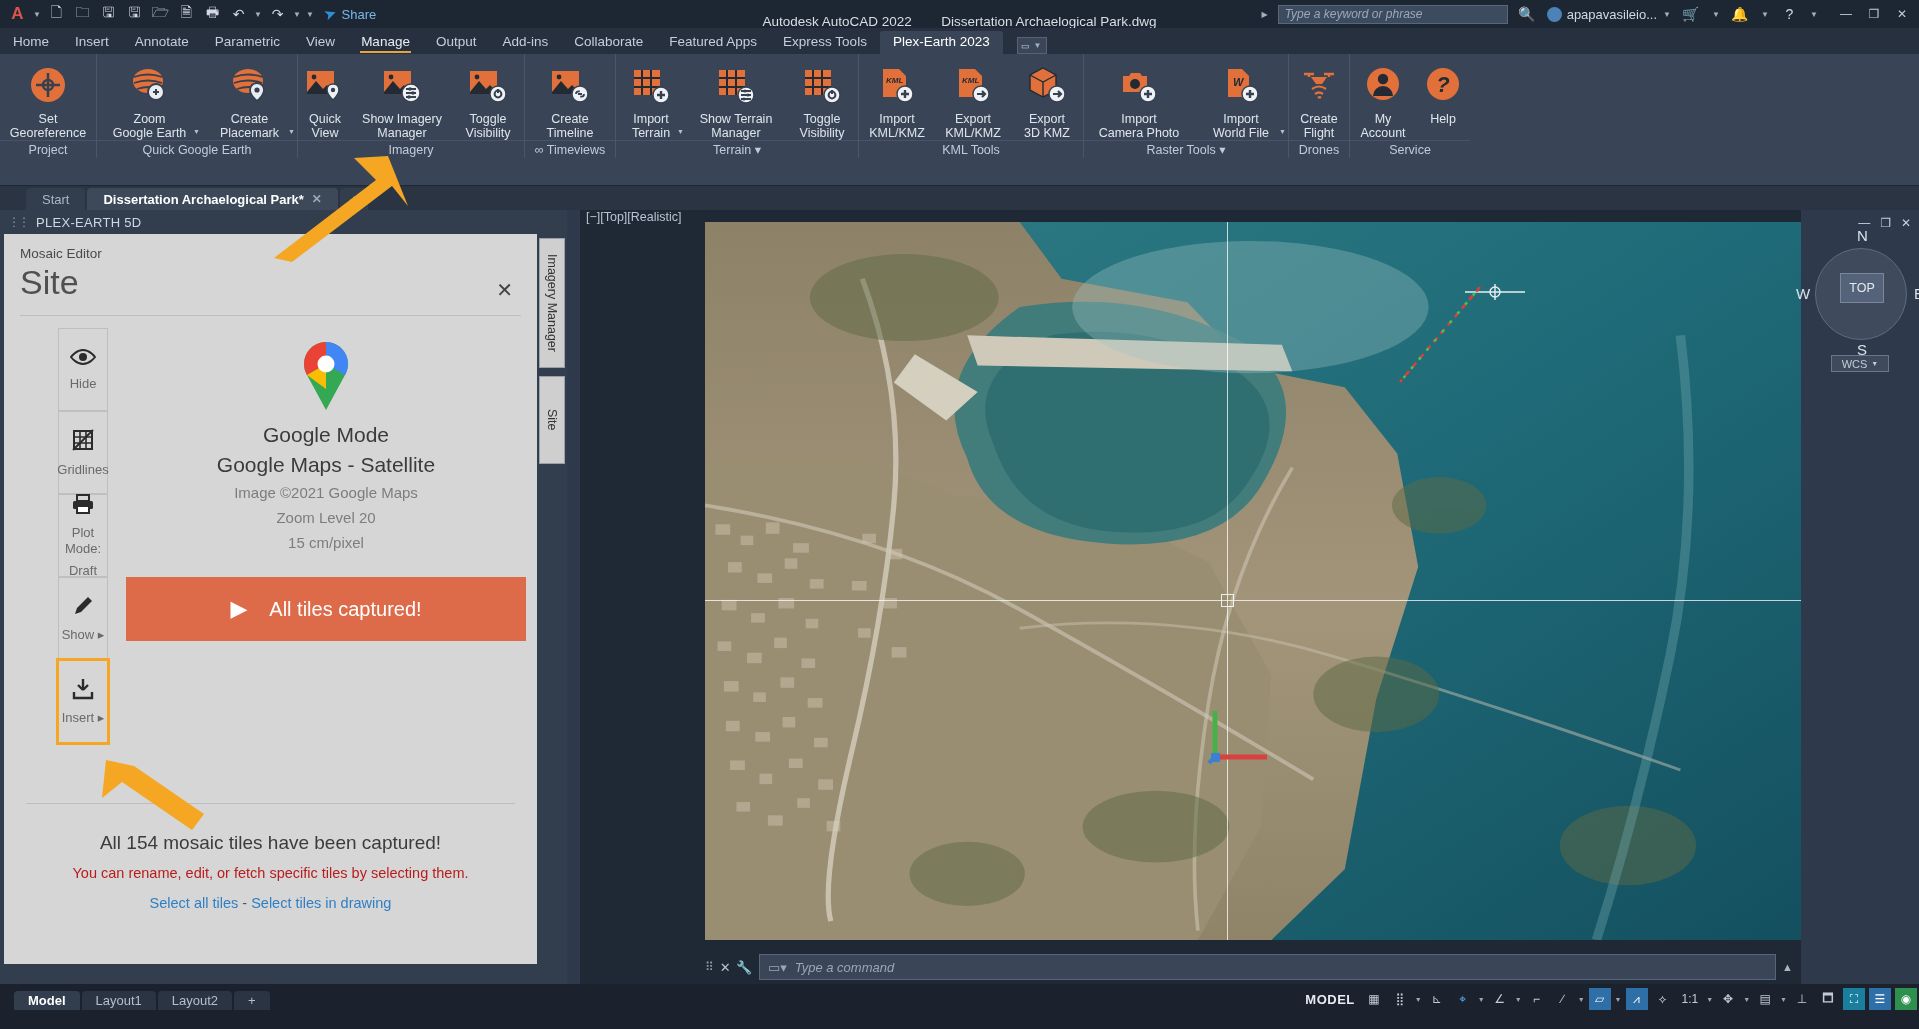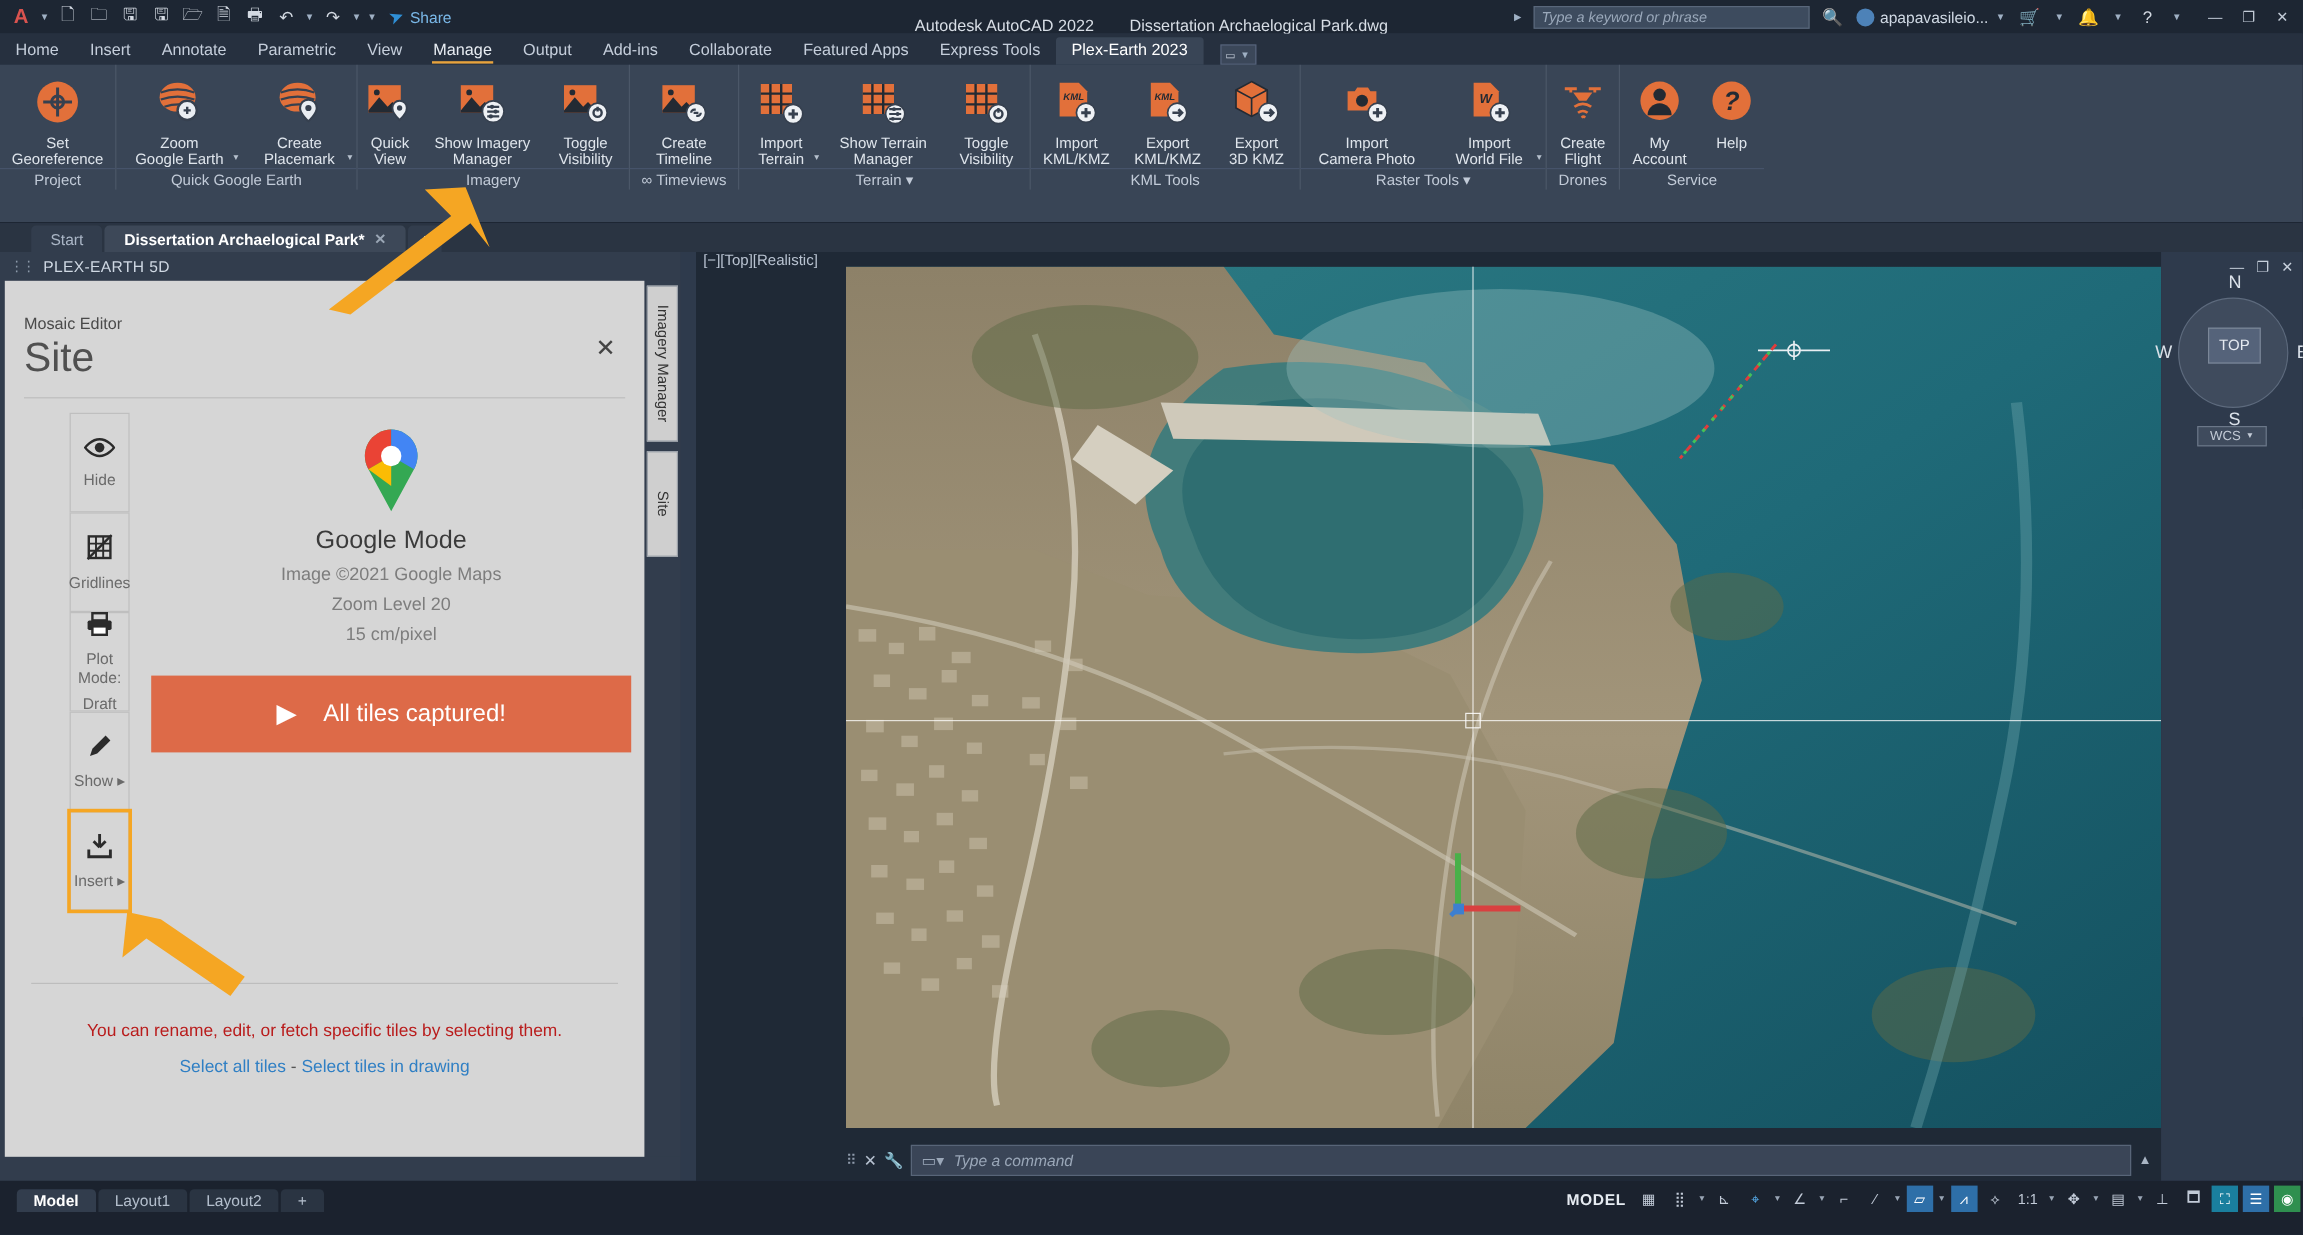--- a/index.html
+++ b/index.html
@@ -88,21 +88,21 @@
   .grip { color:#8d9aab; font-size:12px; letter-spacing:-2px;}
   .dock-body { position:absolute; left:4px; right:30px; top:24px; bottom:20px; background:#d6d6d6; }
   .vtabs { position:absolute; right:0; top:24px; width:28px; bottom:20px; background:#323d4d; }
   .vtab { width:26px; background:#cfcfcf; color:#333; font-size:12.5px;
     writing-mode:vertical-rl; text-orientation:mixed; display:flex; align-items:center; justify-content:center;
     padding:10px 0; border:1px solid #9aa0a8; }
   .vtab.a { height:130px; margin-top:4px;}
   .vtab.b { height:88px; margin-top:8px;}
 
   .me-head { padding:12px 16px 6px 16px; position:relative;}
-  .me-sub { font-size:13.5px; color:#4a4a4a;margin-top:16px;}
+  .me-sub { font-size:13.5px; color:#4a4a4a;}
   .me-title { font-size:34px; color:#505050; font-weight:400; line-height:42px;}
   .me-close { position:absolute; right:24px; top:44px; font-size:20px; color:#444;}
   .me-rule { height:1px; background:#bdbdbd; margin:6px 16px 0 16px;}
 
   .me-main { display:flex; padding-top:12px; }
   .sidebtns { width:98px; margin-left:6px;padding-left:48px; }
   .sbtn { height:83px; border:1px solid #bfbfbf; background:#d6d6d6; display:flex;
     flex-direction:column; align-items:center; justify-content:center; gap:6px;
     color:#6a6a6a; font-size:13px; text-align:center; line-height:16px; }
   .sbtn .g { font-size:22px; color:#2b2b2b; line-height:22px;}
@@ -618,33 +618,35 @@
           <div class="gm-logo">
             <svg width="60" height="76" viewBox="0 0 60 76">
               <path d="M30 4a22 22 0 00-19 33l19 35 19-35A22 22 0 0030 4z" fill="#34a853"></path>
               <path d="M11 37A22 22 0 0130 4v22z" fill="#ea4335"></path>
               <path d="M11 37l19-11v25z" fill="#fbbc04"></path>
               <path d="M30 4a22 22 0 0119 33L30 26z" fill="#4285f4"></path>
               <circle cx="30" cy="26" r="8.5" fill="#fff"></circle>
             </svg>
           </div>
           <div class="gm-t1">Google Mode</div>
+          <div class="gm-t2">Google Maps - Satellite</div>
           <div class="gm-small">Image ©2021 Google Maps</div>
           <div class="gm-small">Zoom Level 20</div>
           <div class="gm-small">15 cm/pixel</div>
 
           <div class="capbtn">
             <span class="tri">▶</span>
             <span>All tiles captured!</span>
           </div>
         </div>
       </div>
 
       <div class="me-rule2"></div>
       <div class="me-foot">
+        <div class="foot1">All 154 mosaic tiles have been captured!</div>
         <div class="foot2">You can rename, edit, or fetch specific tiles by selecting them.</div>
         <div class="foot3">
           <span style="text-decoration:none;cursor:pointer">Select all tiles</span>
           <span class="sep">-</span>
           <span style="cursor:pointer">Select tiles in drawing</span>
         </div>
       </div>
     </div>
   </div>
 

